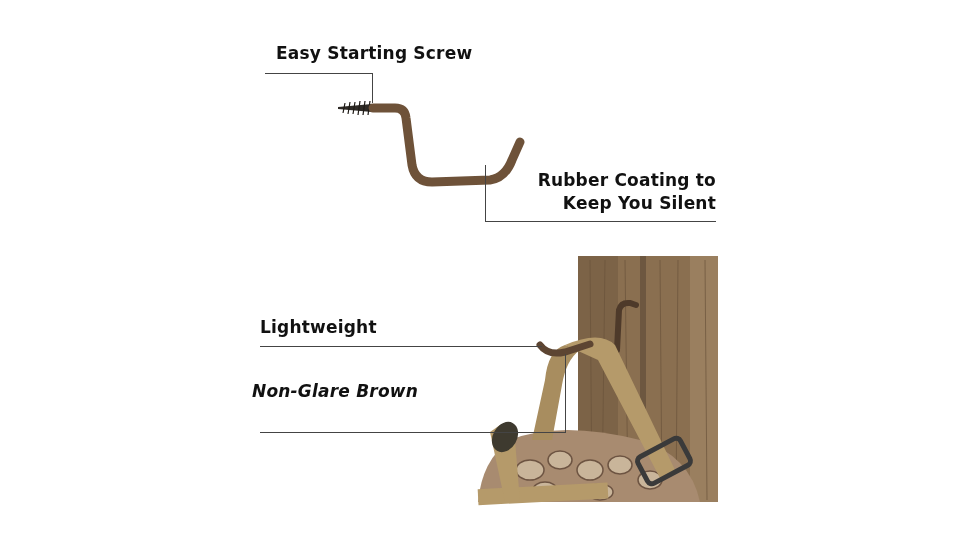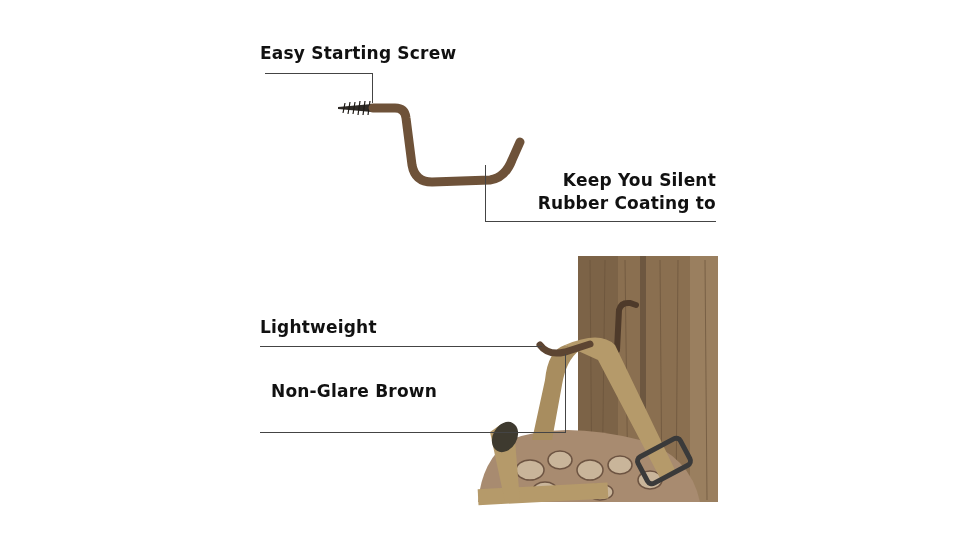--- a/index.html
+++ b/index.html
@@ -60,31 +60,31 @@
     <path d="M565 345 Q548 350 545 380 L532 440 L552 440 L562 385 Q566 360 580 350 Z" fill="#a88d5f"></path>
     <path d="M490 432 L500 425 L515 440 L520 502 L505 502 Z" fill="#b59a6a"></path>
 
     <rect x="640" y="446" width="48" height="30" rx="5" fill="none" stroke="#3a3a3a" stroke-width="5" transform="rotate(-28 664 461)"></rect>
     <ellipse cx="505" cy="437" rx="12" ry="16" fill="#3e3a2f" transform="rotate(30 505 437)"></ellipse>
 
     <path d="M540 345 Q548 356 565 352 L590 344" fill="none" stroke="#5d4532" stroke-width="7" stroke-linecap="round"></path>
   </g>
 </svg>
 
-<div class="label" style="left:260px; top:42px;">Easy Starting Screw</div>
+<div class="label" style="left:276px; top:42px;">Easy Starting Screw</div>
 <div class="line" style="left:265px; top:73px; width:108px; height:1px;"></div>
 <div class="line" style="left:372px; top:73px; width:1px; height:30px;"></div>
 
 <div class="line" style="left:485px; top:165px; width:1px; height:57px;"></div>
 <div class="line" style="left:485px; top:221px; width:231px; height:1px;"></div>
 <div class="label" style="left:520px; top:169px; width:196px; text-align:right;">
+  <div>Rubber Coating to</div>
   <div>Keep You Silent</div>
-  <div>Rubber Coating to</div>
 </div>
 
 <div class="label" style="left:260px; top:316px;">Lightweight</div>
 <div class="line" style="left:260px; top:346px; width:282px; height:1px;"></div>
 
-<div class="label" style="left:271px; top:380px;">
+<div class="label" style="left:252px; top:380px;font-style:italic;">
   <div>Non-Glare Brown</div>
 </div>
 <div class="line" style="left:260px; top:432px; width:306px; height:1px;"></div>
 <div class="line" style="left:565px; top:354px; width:1px; height:79px;"></div>
 
 </body></html>

